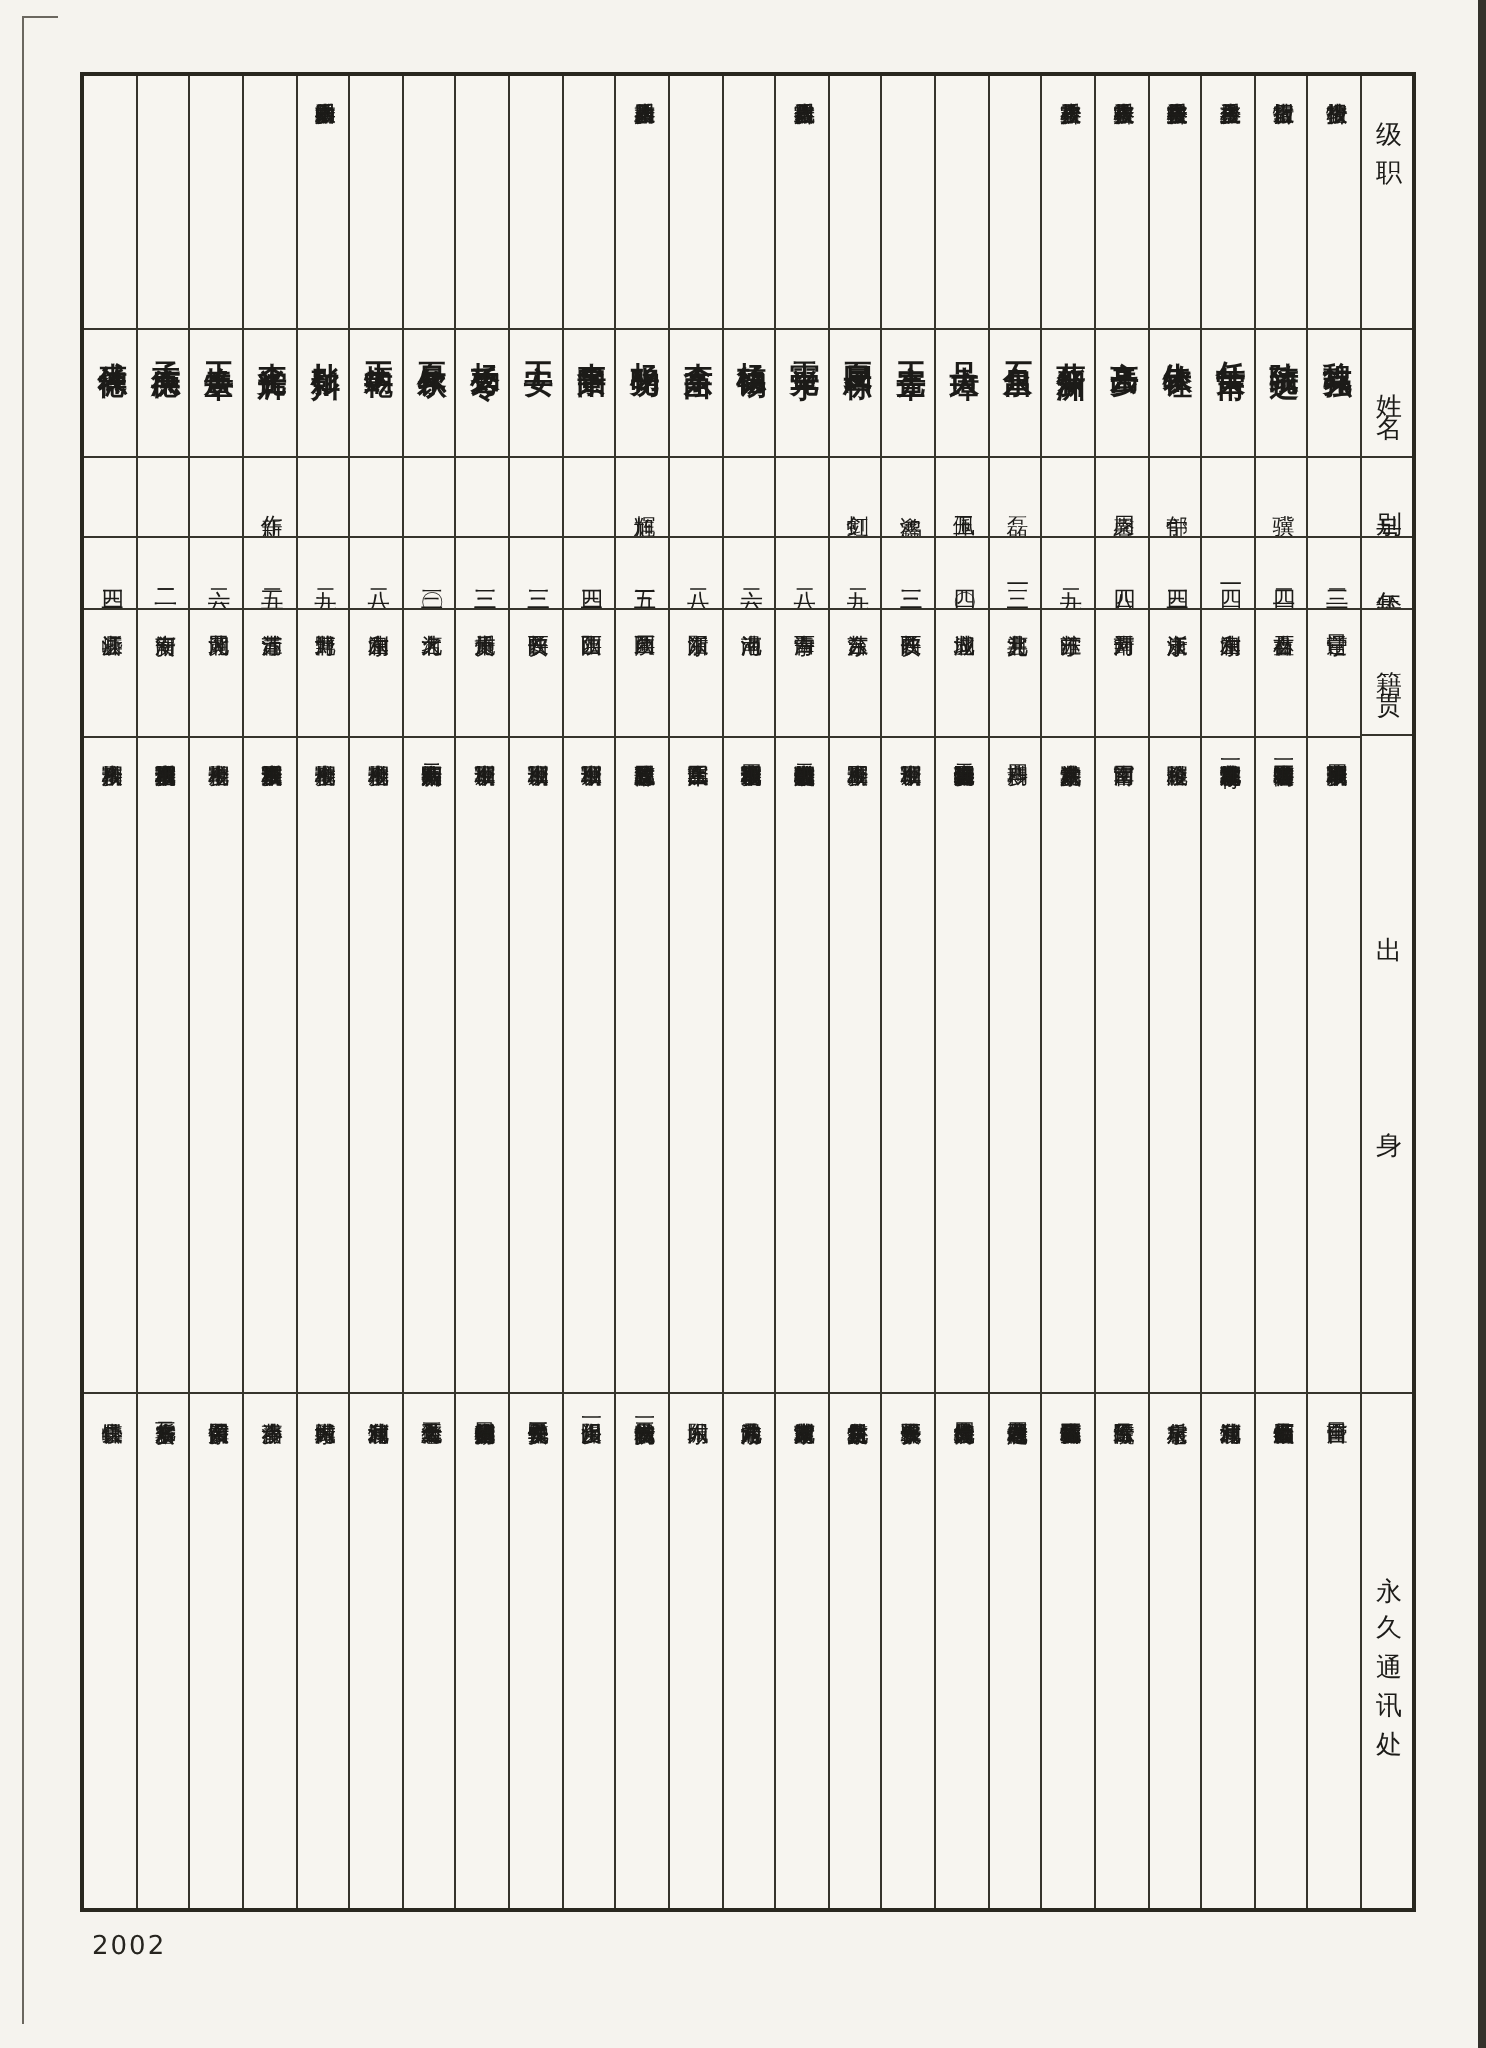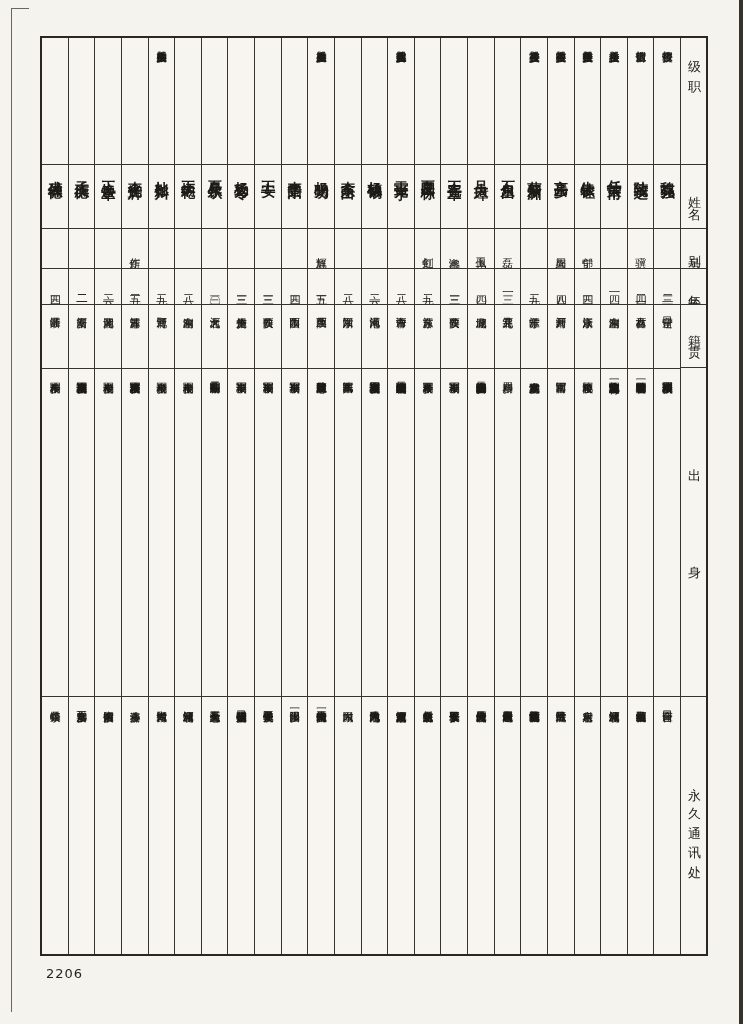--- a/index.html
+++ b/index.html
@@ -643,13 +643,13 @@
       </div>
       <div class="cell r5 f-education">
         <span>军校十八期步科</span>
       </div>
       <div class="cell r6 f-address">
         <span>嵊县崇仁镇</span>
       </div>
     </div>
   </div>
 
-<div class="page-number">2206</div>
+<div class="page-number">2002</div>
 
 </body></html>

